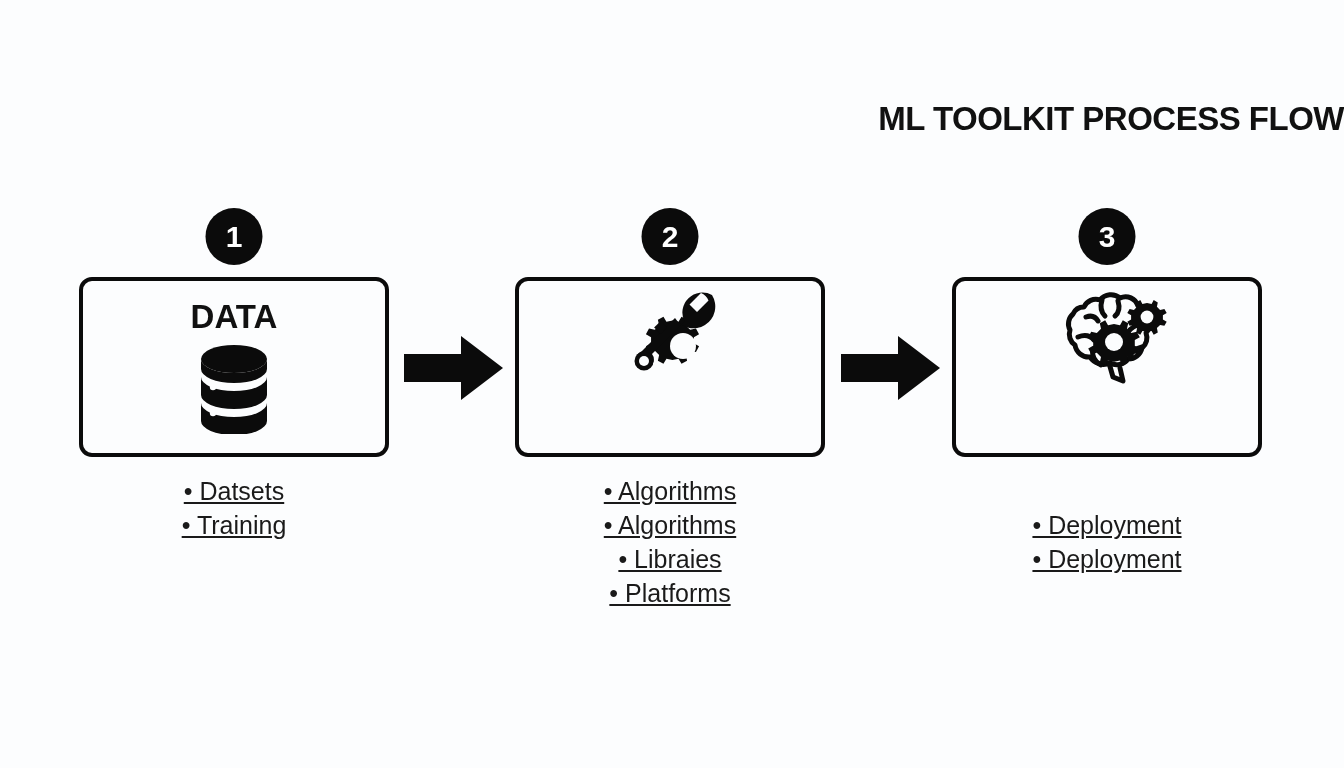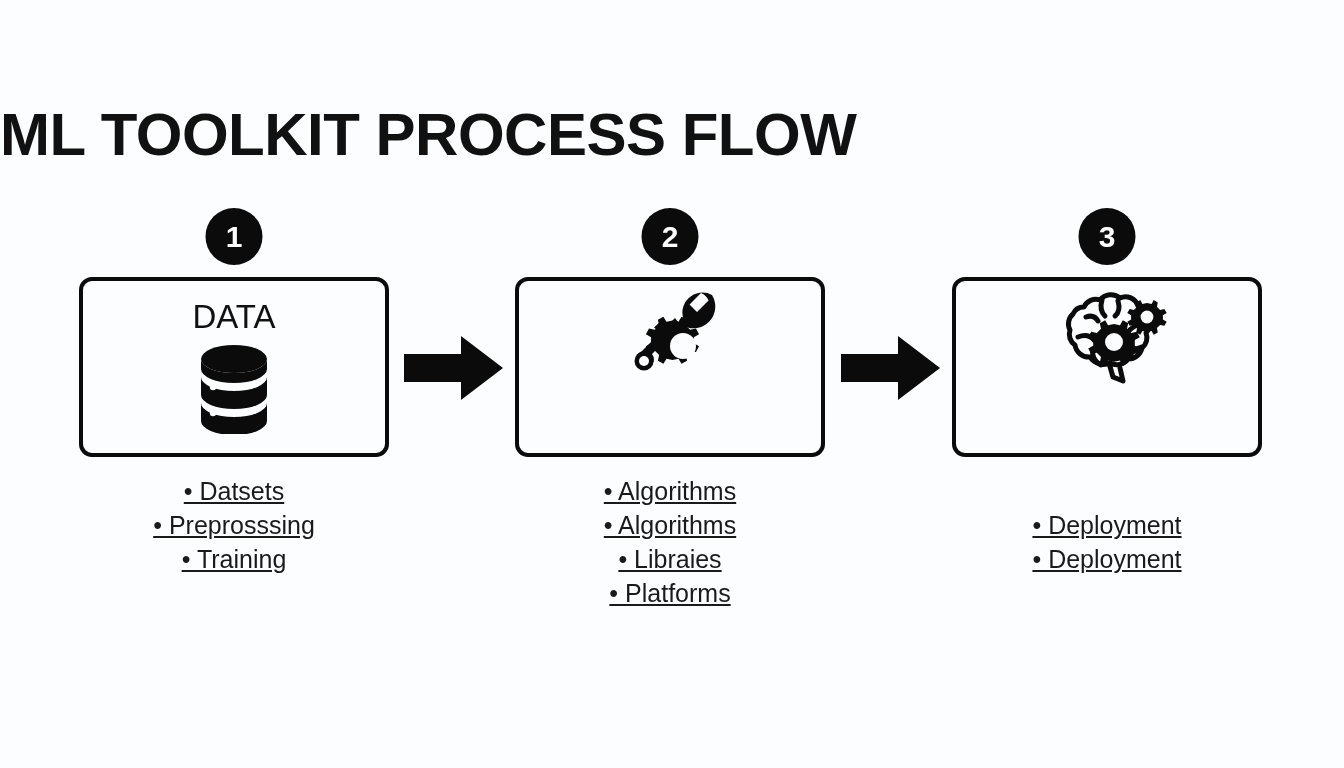--- a/index.html
+++ b/index.html
@@ -9,22 +9,22 @@
     font-family:"Liberation Sans", sans-serif;
     color:#111;
     position:relative;
     overflow:hidden;
   }
 
   
   #page-title {
     position:absolute;
     top:100px; left:0; width:1344px;
-    text-align:left;
-    font-size:60px;
+    text-align:right;
+    font-size:33px;
     font-weight:bold;
     letter-spacing:-0.5px;
     color:#111;
     white-space:nowrap;
   }
 
   
   .stage { position:absolute; top:0; }
   #stage-1 { left:79px;  width:310px; }
   #stage-2 { left:515px; width:310px; }
@@ -56,21 +56,21 @@
     border:4px solid #0b0b0b;
     border-radius:13px;
     background:#fcfdfe;
     display:flex;
     flex-direction:column;
     align-items:center;
   }
   .stage-title {
     margin-top:17px;
     font-size:33px;
-    font-weight:normal;
+    font-weight:bold;
     letter-spacing:0px;
     color:#111;
     white-space:nowrap;
   }
   .stage-icon {
     margin-top:6px;
     display:block;
   }
 
   .bullet-list {
@@ -116,21 +116,20 @@
         <circle cx="16" cy="45" r="3.2" fill="#fcfdfe"></circle>
 
         <path d="M4 61 L4 79 A33 14 0 0 0 70 79 L70 61 A33 14 0 0 1 4 61 Z" fill="#0b0b0b"></path>
         <circle cx="16" cy="71" r="3.2" fill="#fcfdfe"></circle>
       </svg>
     </span>
   </div>
 
   <div class="bullet-list" id="bullets-1">
     <div>• Datsets</div>
-    <div>• Preprosssing</div>
     <div>• Training</div>
   </div>
 </div>
 
 <span class="flow-arrow" id="arrow-1">
   <svg width="99" height="64" viewBox="0 0 99 64" xmlns="http://www.w3.org/2000/svg">
     <polygon points="0,18 57,18 57,0 99,32 57,64 57,46 0,46" fill="#0b0b0b"></polygon>
   </svg>
 </span>
 

